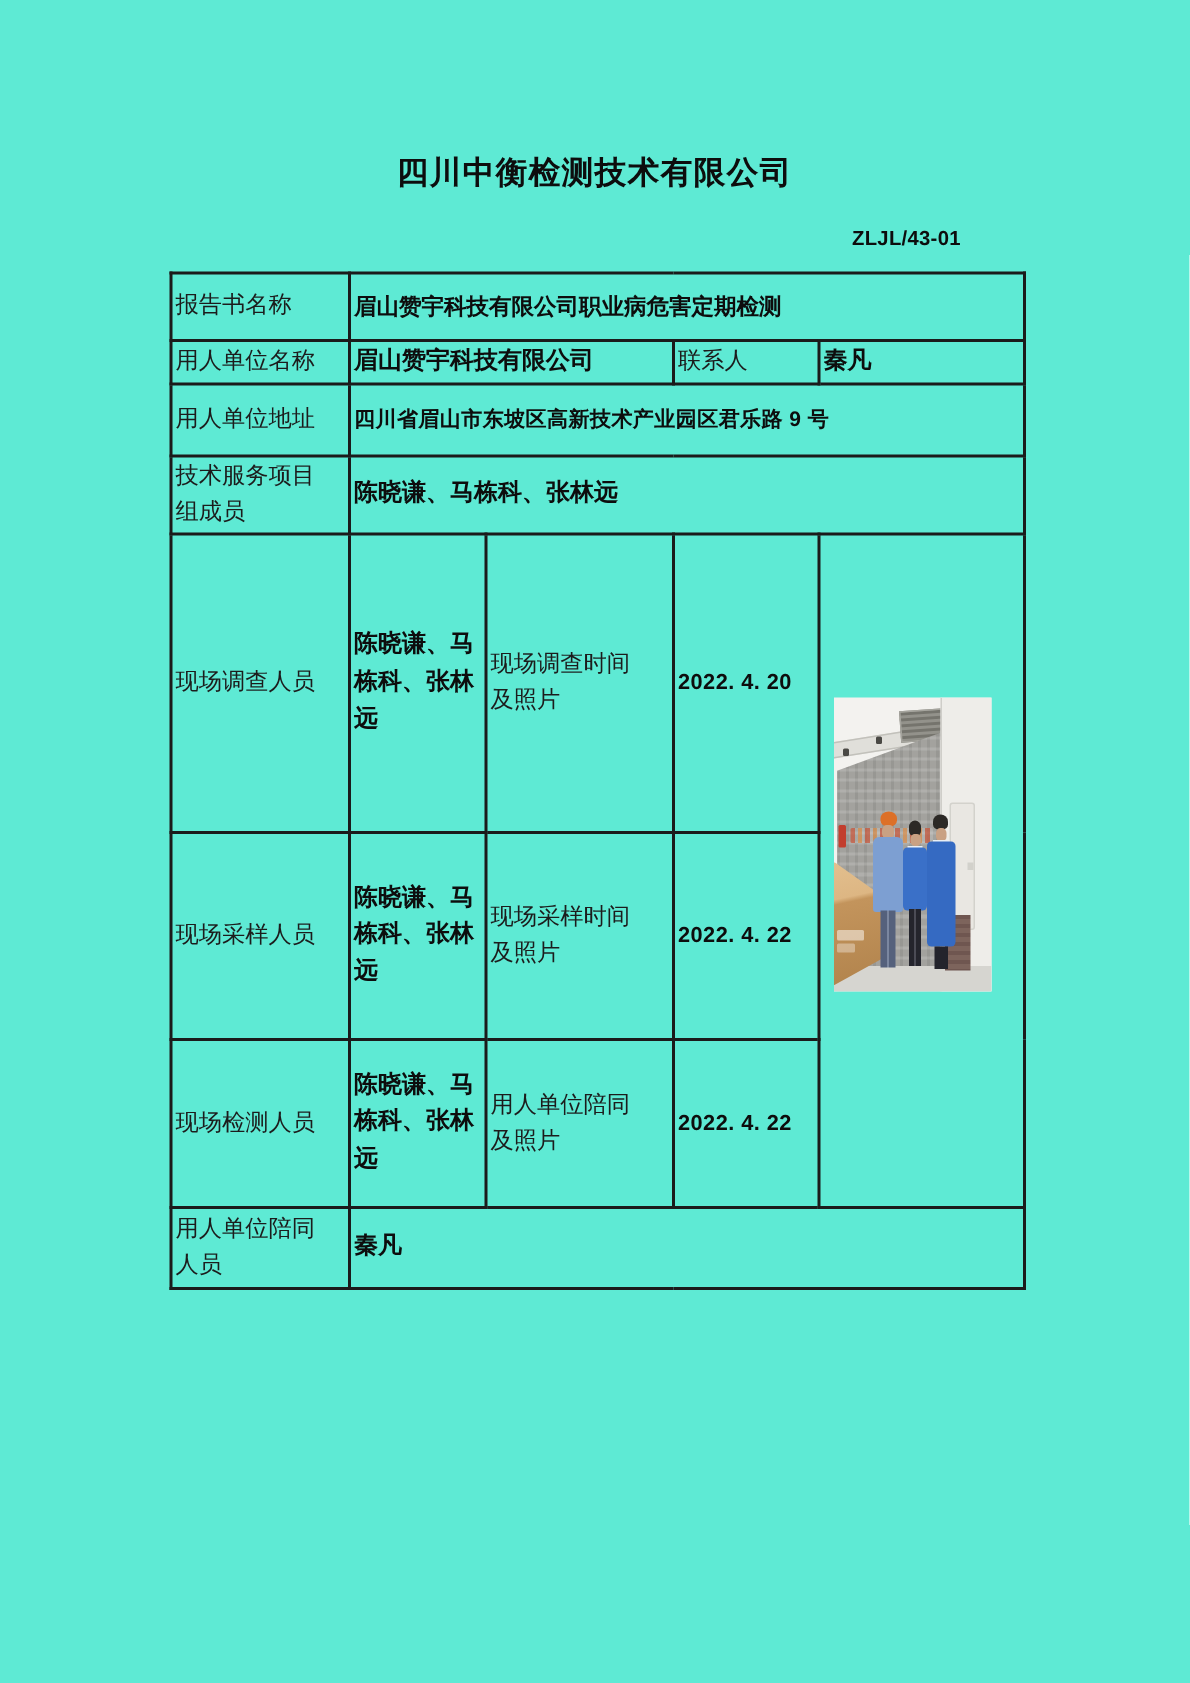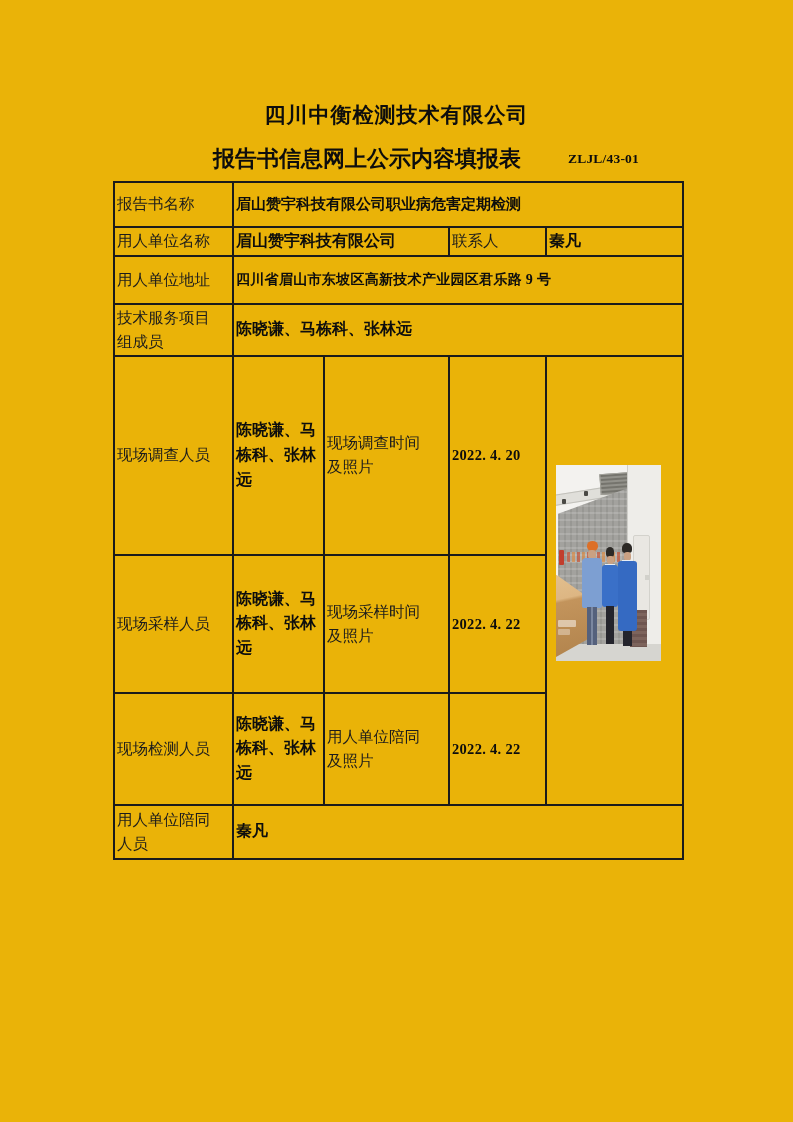--- a/index.html
+++ b/index.html
@@ -1,18 +1,18 @@
 <!DOCTYPE html>
 <html><head>
 <meta charset="utf-8">
 <style>
   html,body { margin:0; padding:0; background:#ffffff; }
   .page {
-    position:relative; width:793px; height:1122px; background:#eab308;
-    font-family:Liberation Serif, serif; color:#111;
+    position:relative; width:793px; height:1122px; background:#5eead4;
+    font-family:Liberation Sans, sans-serif; color:#111;
     overflow:hidden;
   }
   .doc-title {
     position:absolute; top:101px; left:0; width:793px; text-align:center;
     font-size:21px; font-weight:700; letter-spacing:1px; color:#0d0d0d;
   }
   .doc-subtitle {
     position:absolute; top:144px; left:213px;
     font-size:22px; font-weight:700; color:#0d0d0d;
   }
@@ -106,21 +106,20 @@
   .ph-wm { border-radius:1px; }
   .ph-wm.wm1 { left:2%; top:79%; width:17%; height:4%; background:rgba(255,255,255,.5); }
   .ph-wm.wm2 { left:2%; top:84%; width:11%; height:3%; background:rgba(255,255,255,.35); }
 </style>
 </head>
 <body>
 
 <div class="page">
 
   <div class="doc-title">四川中衡检测技术有限公司</div>
-  <div class="doc-subtitle">报告书信息网上公示内容填报表</div>
   <div class="form-code">ZLJL/43-01</div>
 
   <table class="form">
     <colgroup>
       <col style="width:119px">
         <col style="width:91px">
         <col style="width:125px">
         <col style="width:97px">
         <col style="width:137px">
     </colgroup>

